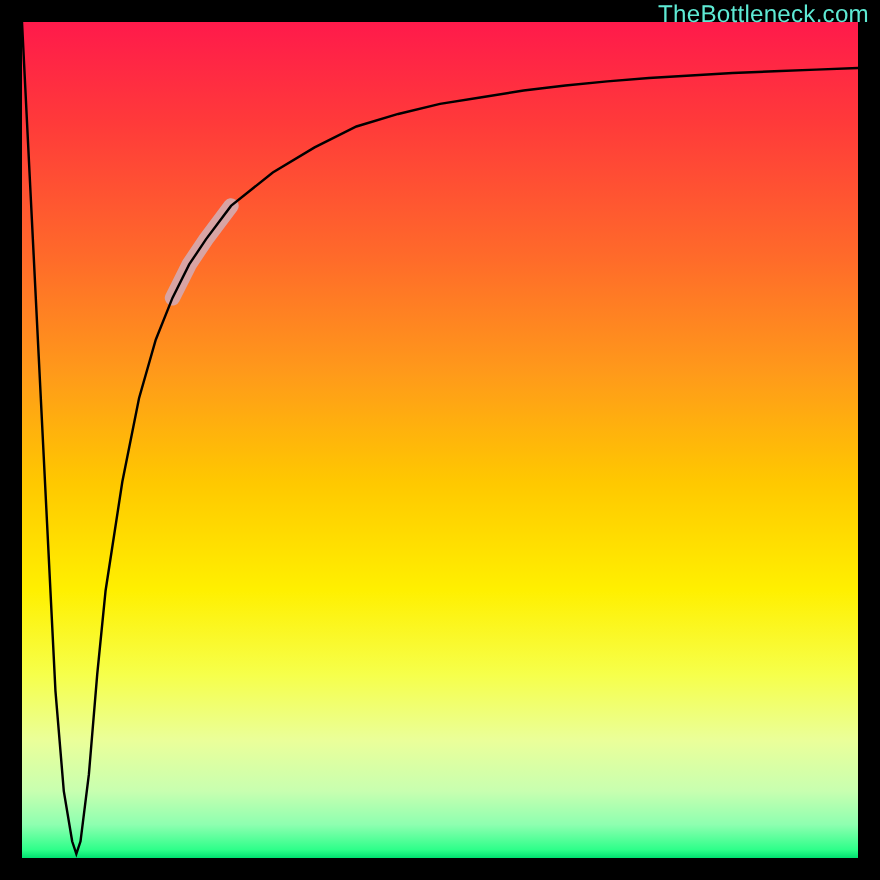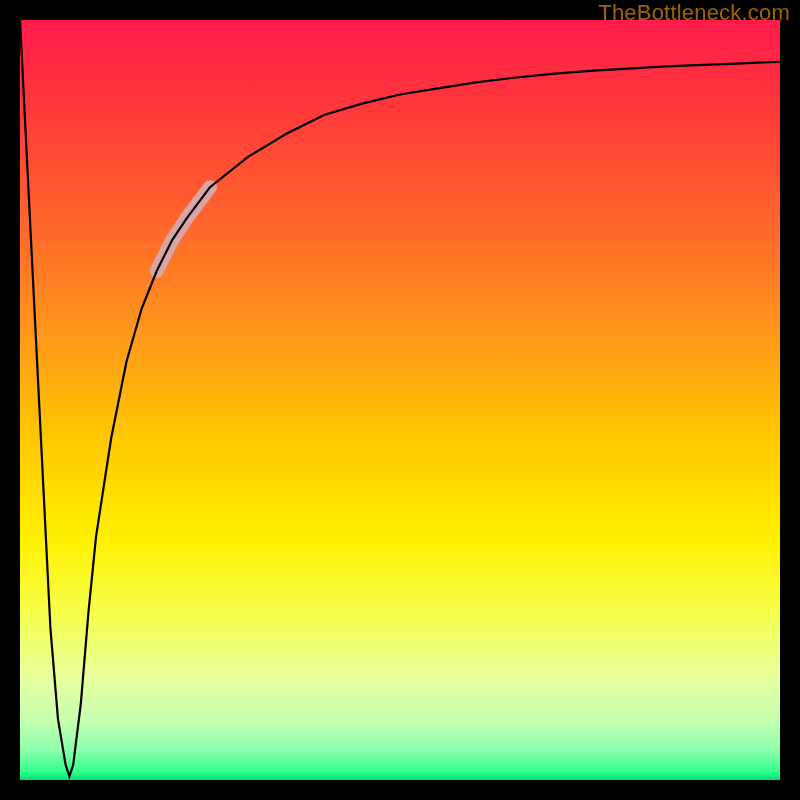--- a/index.html
+++ b/index.html
@@ -43,21 +43,21 @@
     left: 20px;
     top: 20px;
     width: 760px;
     height: 760px;
     overflow: visible;
   }
   .watermark {
     position: absolute;
     top: 0;
     right: 10px;
-    color: #a16207;
+    color: #5eead4;
     font-size: 22px;
     letter-spacing: 0.2px;
     user-select: none;
   }
 </style>
 </head>
 <body>
 
 <div class="stage">
 

